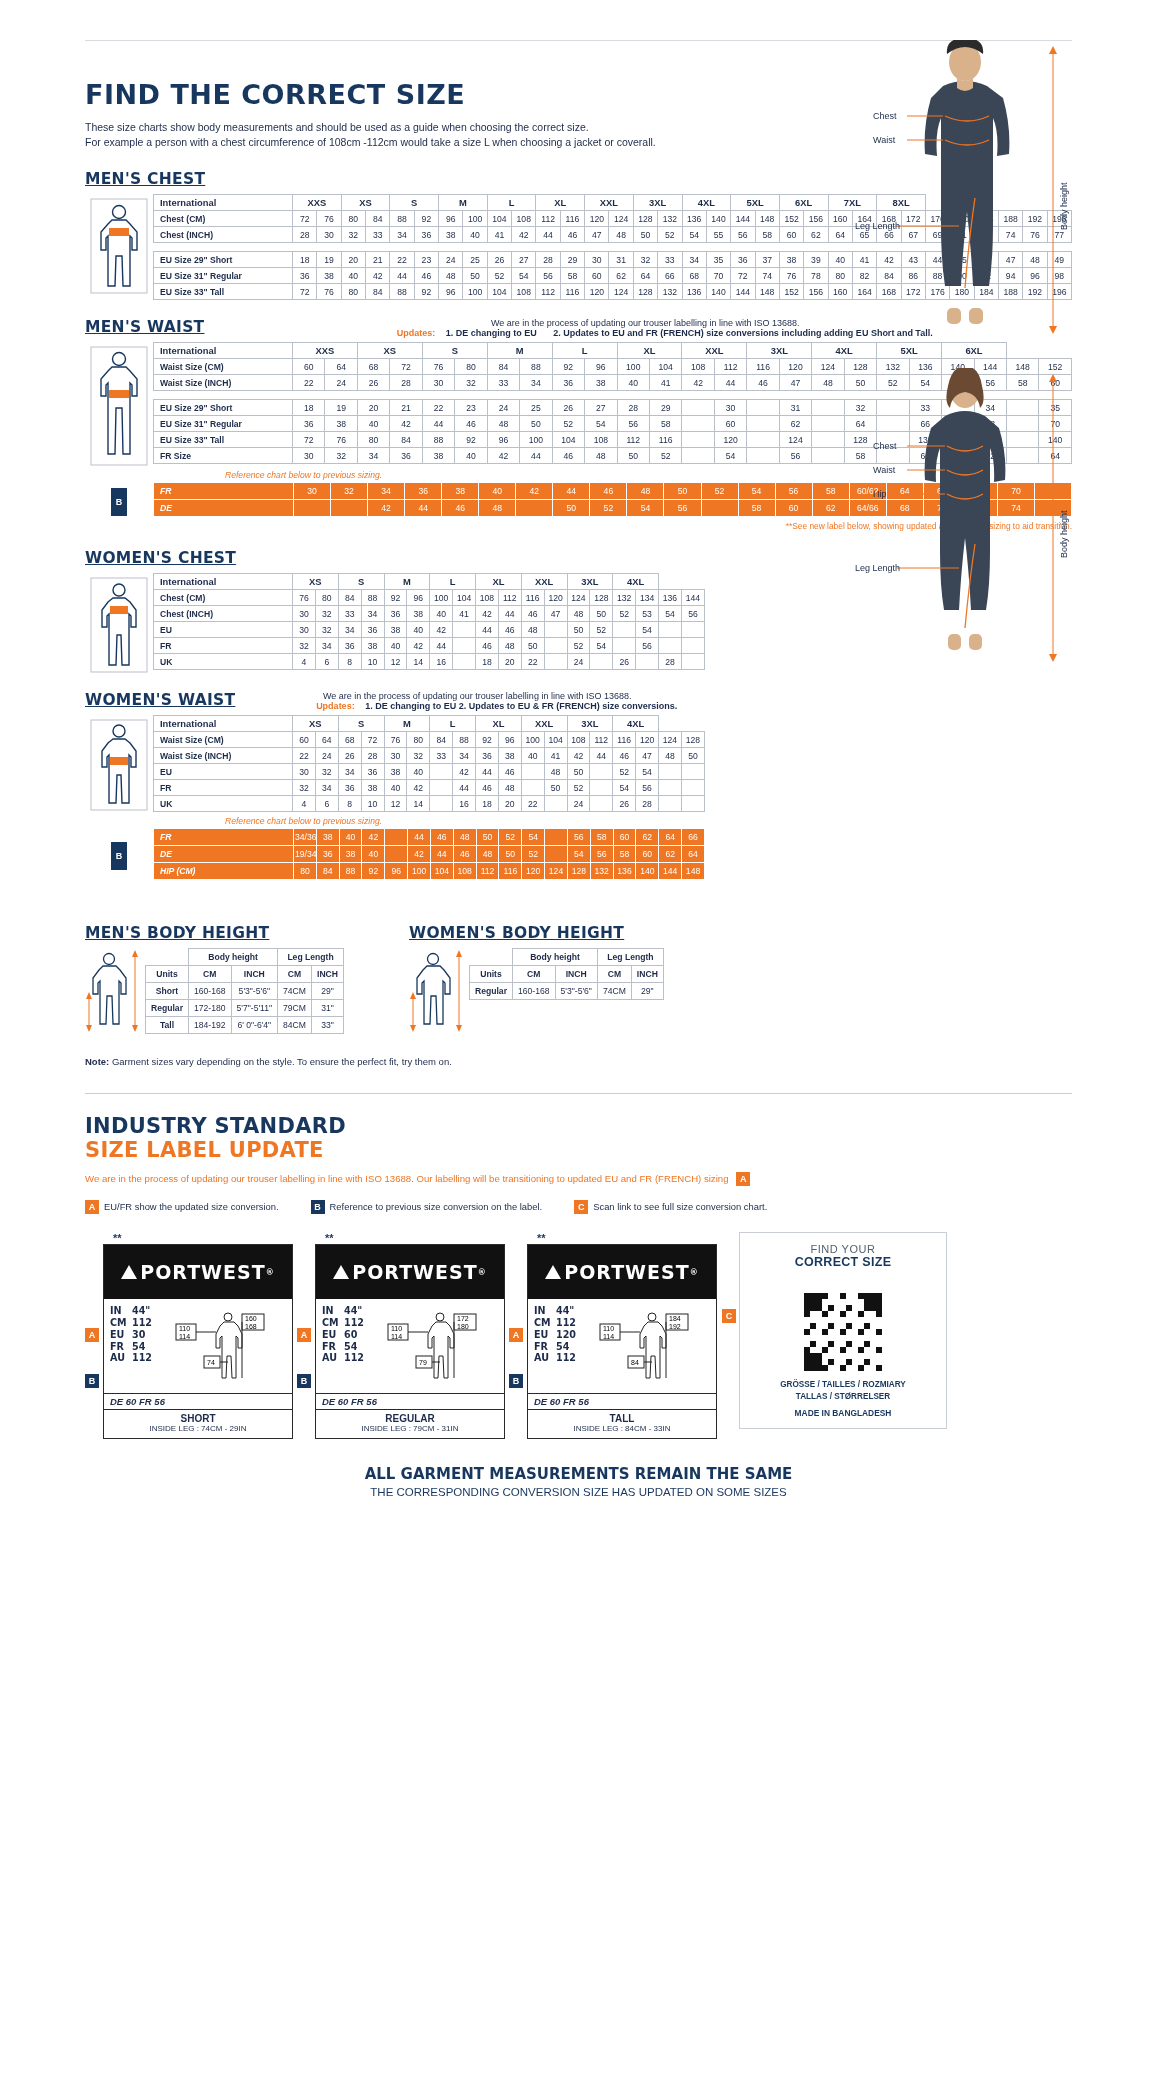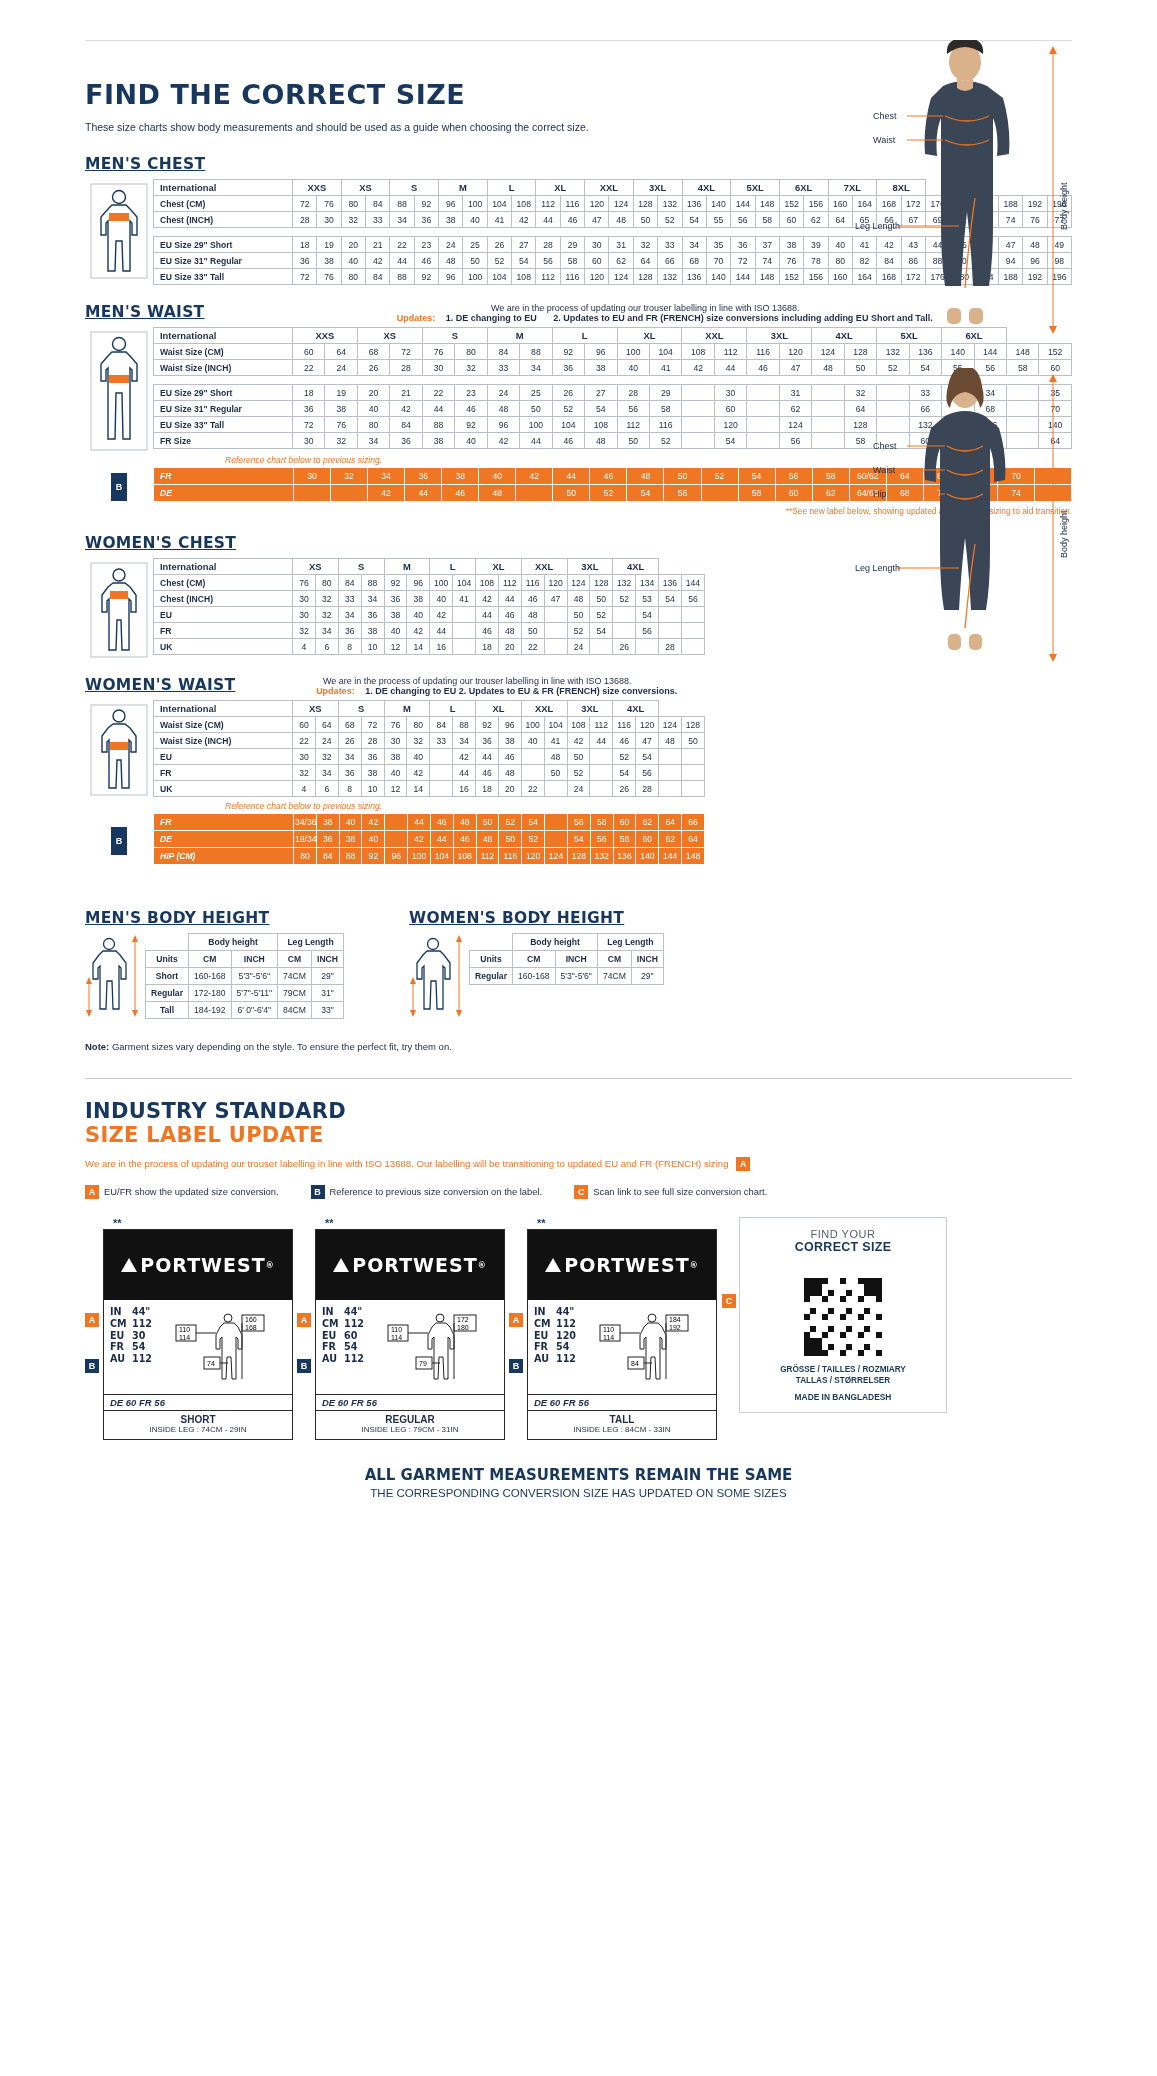--- a/index.html
+++ b/index.html
@@ -38,21 +38,21 @@
   h2.slu{font-size:21px;font-weight:bold;color:#ef7622;margin:0 0 10px 0;letter-spacing:.3px;font-family:"DejaVu Sans",sans-serif;}
   .iso{font-size:9.6px;color:#ef7622;margin-bottom:14px;}
   .legend{display:flex;gap:10px;align-items:center;font-size:9.4px;margin-bottom:18px;flex-wrap:wrap;}
   .tagA{display:inline-block;background:#ef7622;color:#fff;font-weight:bold;font-size:9px;width:14px;height:14px;line-height:14px;text-align:center;margin-right:5px;}
   .tagB{display:inline-block;background:#17375e;color:#fff;font-weight:bold;font-size:9px;width:14px;height:14px;line-height:14px;text-align:center;margin-right:5px;}
   .tagC{display:inline-block;background:#ef7622;color:#fff;font-weight:bold;font-size:9px;width:14px;height:14px;line-height:14px;text-align:center;margin-right:5px;}
   .labels{display:flex;gap:22px;margin-top:6px;align-items:flex-start;}
   .labelcard{width:190px;position:relative;}
   .stars{color:#17375e;font-weight:bold;font-size:11px;margin-left:10px;}
   .lbl-box{border:1px solid #2a2a2a;background:#fff;}
-  .lbl-top{background:#111;color:#fff;height:70px;display:flex;align-items:center;justify-content:center;font-family:"DejaVu Sans",sans-serif;font-weight:bold;font-size:19px;letter-spacing:1px;}
+  .lbl-top{background:#111;color:#fff;height:54px;display:flex;align-items:center;justify-content:center;font-family:"DejaVu Sans",sans-serif;font-weight:bold;font-size:19px;letter-spacing:1px;}
   .lbl-mid{display:flex;padding:6px 4px 2px 6px;min-height:86px;}
   .lbl-codes{font-size:9.6px;line-height:1.22;font-family:"DejaVu Sans",sans-serif;}
   .lbl-codes .k{display:inline-block;width:22px;font-weight:bold;}
   .lbl-codes .v{font-weight:bold;}
   .lbl-fig{flex:1;display:flex;justify-content:center;align-items:center;position:relative;}
   .lbl-de{border-top:1px solid #2a2a2a;font-size:9.5px;padding:2px 6px;font-style:italic;font-weight:bold;}
   .lbl-foot{border-top:1px solid #2a2a2a;text-align:center;padding:3px 2px 5px 2px;}
   .lbl-foot .f1{font-weight:bold;font-size:10px;}
   .lbl-foot .f2{font-size:8px;}
   .sideA{position:absolute;left:-18px;top:96px;}
@@ -73,20 +73,21 @@
 </style>
 </head>
 <body>
 
 <div class="page">
   <div class="topline"></div>
 
   <h1 class="title">FIND THE CORRECT SIZE</h1>
   <div class="intro">
     <div>These size charts show body measurements and should be used as a guide when choosing the correct size.</div>
+    <div>For example a person with a chest circumference of 108cm -112cm would take a size L when choosing a jacket or coverall.</div>
   </div>
 
   <h2 class="section">MEN'S CHEST</h2>
   <div class="row-area">
     <div class="figcol">
       <svg width="58" height="96" viewBox="0 0 58 96">
         <rect x="1" y="1" width="56" height="94" fill="none" stroke="#b9c0c9"></rect>
         <circle cx="29" cy="14" r="6.5" fill="none" stroke="#17375e" stroke-width="1.4"></circle>
         <path d="M22 22 L18 26 L11 34 L11 52 L16 52 L16 40 L18 38 L18 88 L25 88 L26 58 L32 58 L33 88 L40 88 L40 38 L42 40 L42 52 L47 52 L47 34 L40 26 L36 22 Z" fill="none" stroke="#17375e" stroke-width="1.4"></path>
         <rect x="19" y="30" width="20" height="8" fill="#ef7622"></rect>

